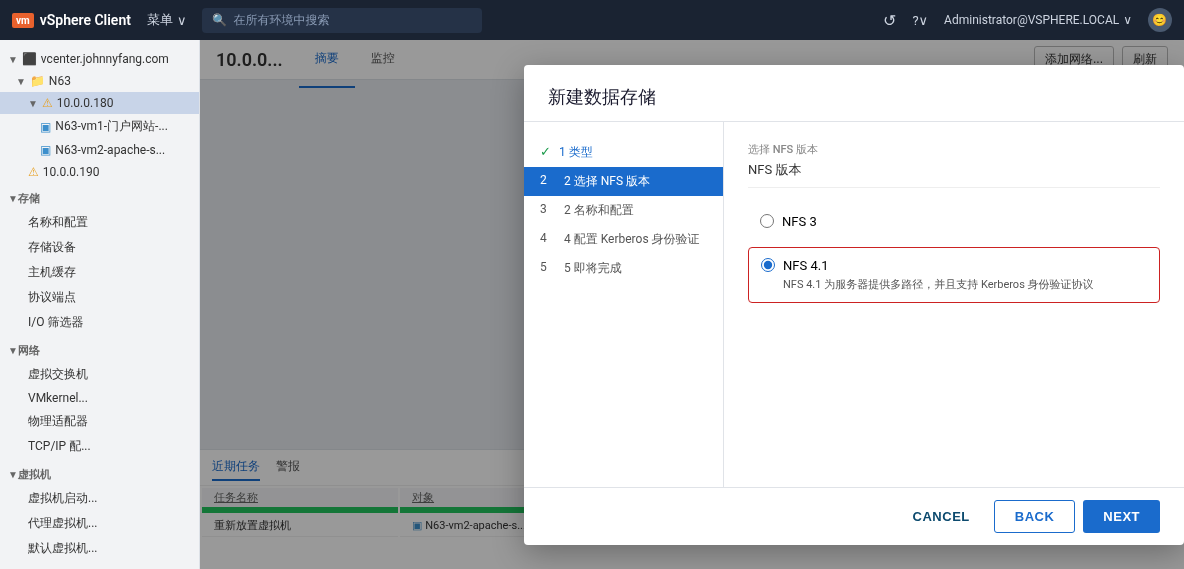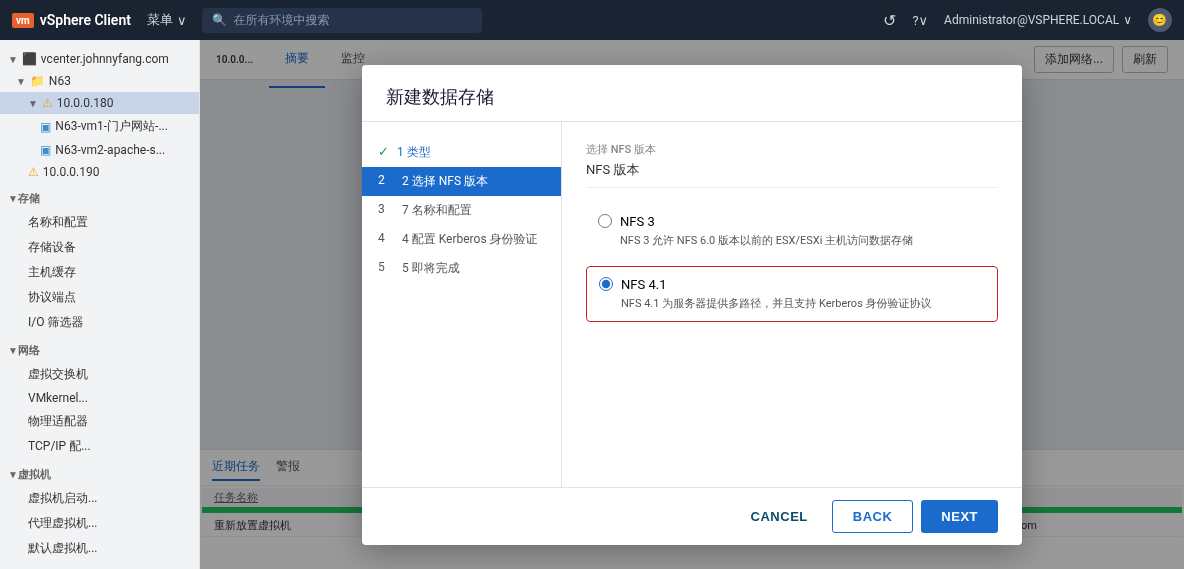--- a/index.html
+++ b/index.html
@@ -140,21 +140,21 @@
     .content-header {
       background: white;
       border-bottom: 1px solid #dde1e7;
       padding: 0 16px;
       display: flex;
       align-items: center;
       height: 40px;
       gap: 16px;
     }
     .content-title {
-      font-size: 10px;
+      font-size: 18px;
       font-weight: 600;
       color: #333;
     }
     .content-tabs {
       display: flex;
       gap: 0;
     }
     .content-tab {
       padding: 0 16px;
       height: 56px;
@@ -231,21 +231,21 @@
       border-bottom: 1px solid #f0f0f0;
     }
 
     
     .modal-overlay {
       position: absolute;
       top: 0; left: 0; right: 0; bottom: 0;
       background: rgba(0,0,0,0.4);
       display: flex;
       align-items: center;
-      justify-content: center;
+      justify-content: flex-end;
       z-index: 100;
     }
 
     
     .modal {
       background: white;
       border-radius: 4px;
       width: 660px;
       min-height: 480px;
       box-shadow: 0 8px 32px rgba(0,0,0,0.3);
@@ -550,42 +550,41 @@
             <div class="step-item done">
               <span class="step-check">✓</span>
               <span>1 类型</span>
             </div>
             <div class="step-item active">
               <span class="step-num">2</span>
               <span>2 选择 NFS 版本</span>
             </div>
             <div class="step-item">
               <span class="step-num">3</span>
-              <span>7 名称和配置</span>
+              <span>2 名称和配置</span>
             </div>
             <div class="step-item">
               <span class="step-num">4</span>
               <span>4 配置 Kerberos 身份验证</span>
             </div>
             <div class="step-item">
               <span class="step-num">5</span>
               <span>5 即将完成</span>
             </div>
           </div>
 
           <div class="modal-content">
             <div class="modal-section-title">选择 NFS 版本</div>
             <div class="modal-section-value">NFS 版本</div>
 
             <div class="nfs-option">
               <div class="nfs-option-header">
                 <input type="radio" name="nfs-version" id="nfs3" value="nfs3" style="">
                 <label for="nfs3">NFS 3</label>
               </div>
-              <div class="nfs-option-desc">NFS 3 允许 NFS 6.0 版本以前的 ESX/ESXi 主机访问数据存储</div>
             </div>
 
             <div class="nfs-option selected-option">
               <div class="nfs-option-header">
                 <input type="radio" name="nfs-version" id="nfs41" value="nfs41" checked="" style="">
                 <label for="nfs41">NFS 4.1</label>
               </div>
               <div class="nfs-option-desc">NFS 4.1 为服务器提供多路径，并且支持 Kerberos 身份验证协议</div>
             </div>
           </div>

